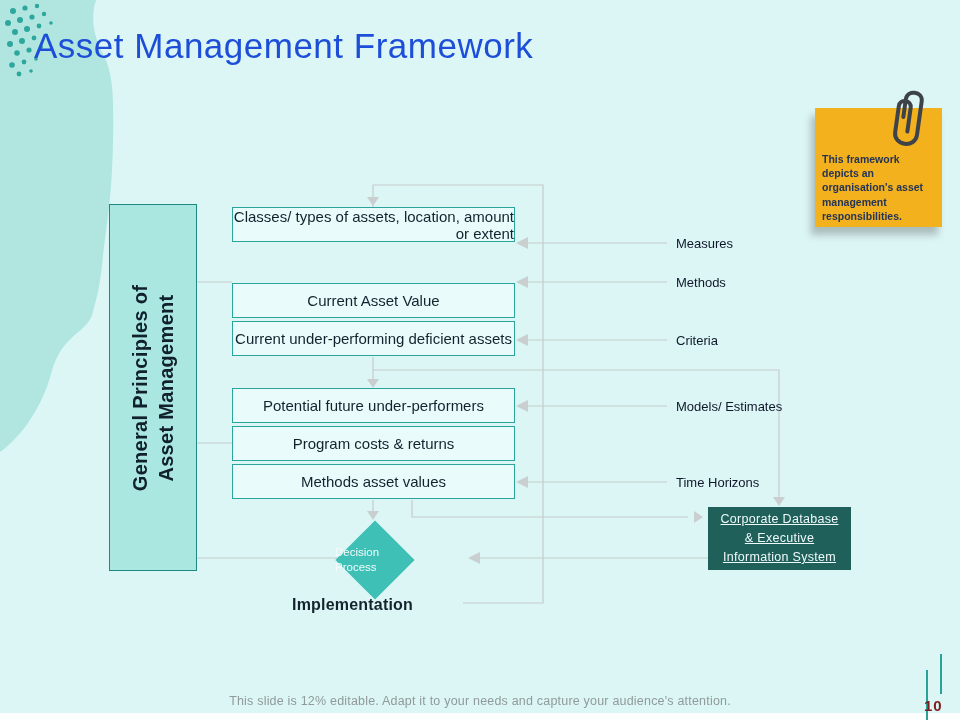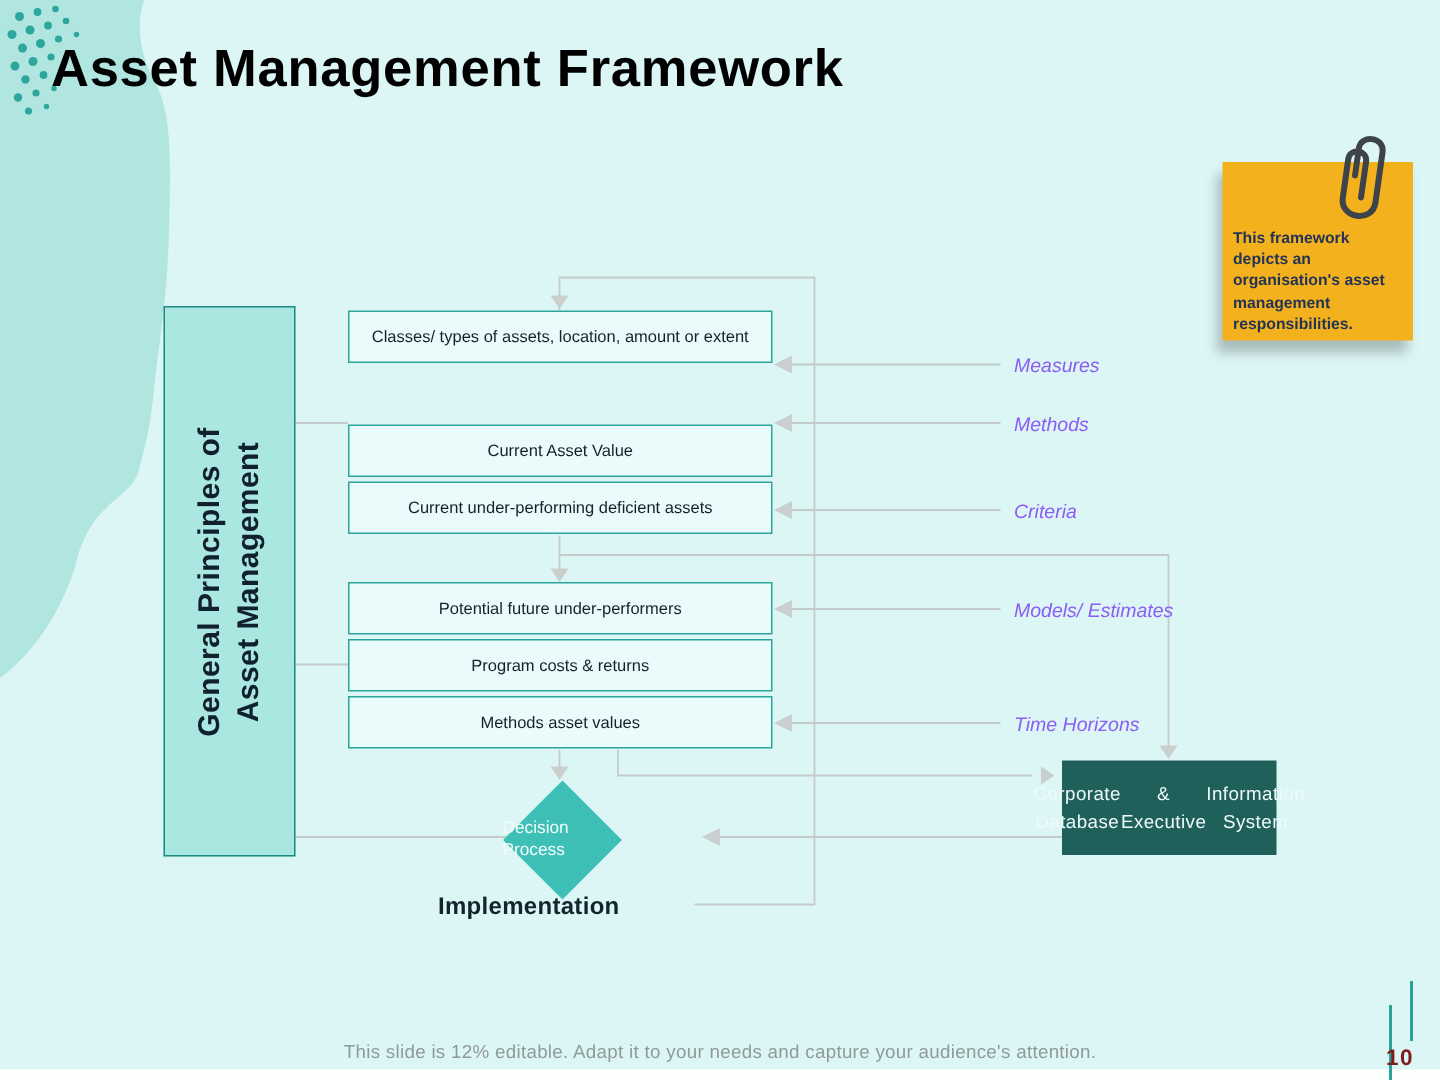--- a/index.html
+++ b/index.html
@@ -4,67 +4,67 @@
 <style>
   html,body{margin:0;padding:0;}
   body{font-family:"Liberation Sans", sans-serif;}
   .slide{
     position:relative;width:960px;height:720px;overflow:hidden;
     background:#dcf6f5;
   }
   .deco-svg{position:absolute;left:0;top:0;width:960px;height:720px;}
   .title{
     position:absolute;left:34px;top:26px;width:700px;
-    font-size:35px;font-weight:700;letter-spacing:.5px;color:#000000;
+    font-size:35px;font-weight:400;letter-spacing:.5px;color:#1d4ed8;
   }
   
   .left-panel{
     position:absolute;left:109px;top:204px;width:88px;height:367px;
     background:#abe7e1;border:1px solid #1d8a82;box-sizing:border-box;
   }
   .left-panel-inner{
     position:absolute;left:50%;top:50%;width:366px;height:86px;
     transform:translate(-50%,-50%) rotate(-90deg);
     display:flex;flex-direction:column;justify-content:center;align-items:center;
     font-size:20px;font-weight:700;color:#10202c;line-height:1.3;letter-spacing:.3px;
     white-space:nowrap;
   }
   
   .flowbox{
     position:absolute;left:232px;width:283px;height:35px;
     background:#e9fcfb;border:1px solid #2ba49b;box-sizing:border-box;
     display:flex;align-items:center;justify-content:center;
-    font-size:11px;font-weight:500;color:#13232e;text-align:left;
+    font-size:15px;font-weight:500;color:#13232e;text-align:right;
   }
   
   .rlabel{
     position:absolute;left:676px;height:16px;display:flex;align-items:center;
-    font-size:13px;font-weight:500;color:#8b5cf6;white-space:nowrap;font-style:italic;
+    font-size:13px;font-weight:500;color:#0f172a;white-space:nowrap;
   }
   
   .diamond-wrap{position:absolute;left:335px;top:520px;width:80px;height:80px;}
   .diamond{
     position:absolute;left:12px;top:12px;width:56px;height:56px;
     background:#3ec0b7;transform:rotate(45deg);
   }
   .diamond-label{
     position:absolute;left:0;top:0;width:80px;height:80px;
     display:flex;flex-direction:column;align-items:flex-start;justify-content:center;
     font-size:11.5px;color:#f2fbfa;line-height:1.3;
   }
   .implementation{
     position:absolute;left:292px;top:596px;width:150px;
     font-size:16px;font-weight:800;color:#14242e;letter-spacing:.2px;
   }
   
   .db-box{
     position:absolute;left:708px;top:507px;width:143px;height:63px;
     background:#20605b;color:#eefafa;
-    display:flex;flex-direction:row;align-items:center;justify-content:center;
-    font-size:12.5px;line-height:1.5;letter-spacing:.3px;text-align:center;
+    display:flex;flex-direction:column;align-items:center;justify-content:center;
+    font-size:12.5px;line-height:1.5;letter-spacing:.3px;text-align:center;text-decoration:underline;
   }
   
   .note{
     position:absolute;left:815px;top:108px;width:127px;height:119px;
     background:#f3b11d;
     box-shadow:-4px 8px 7px rgba(110,122,122,.45);
   }
   .note:before{
     content:"";position:absolute;left:3px;bottom:-5px;width:122px;height:14px;
     background:#e4a616;transform:rotate(-2deg);z-index:-1;

